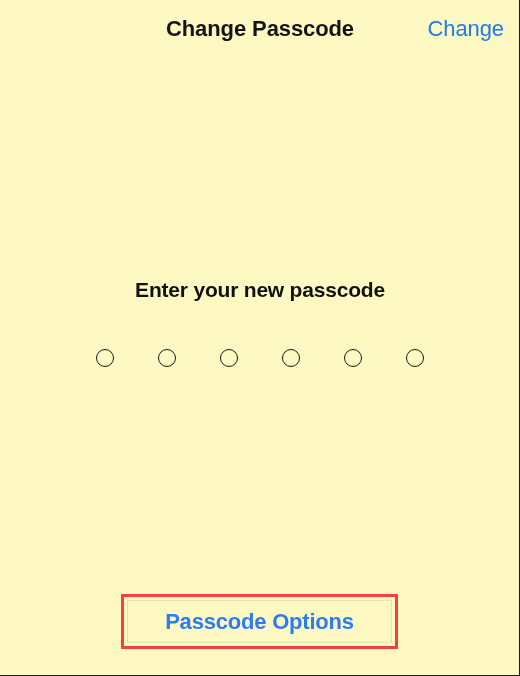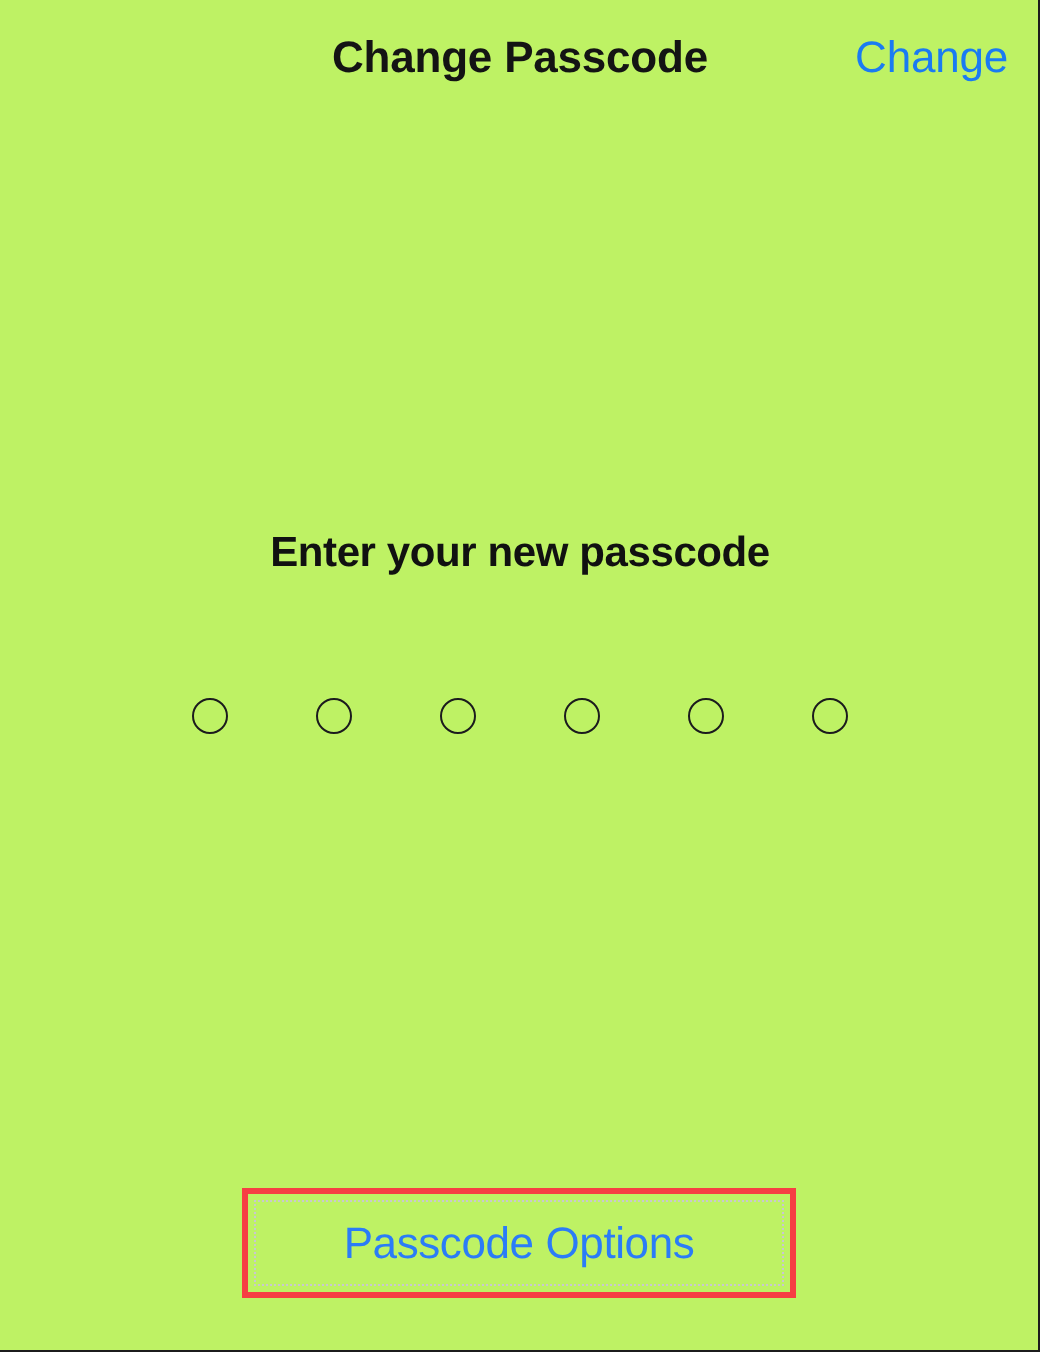--- a/index.html
+++ b/index.html
@@ -13,21 +13,21 @@
     overflow: hidden;
     font-family: "Liberation Sans", sans-serif;
     background: #ffffff;
   }
 
   #screen {
     position: relative;
     width: 520px;
     height: 676px;
     box-sizing: border-box;
-    background: #bef264;
+    background: #fef9c3;
     border-right: 1px solid #1c1c1c;
     border-bottom: 1px solid #1c1c1c;
     overflow: hidden;
   }
 
   
   #nav-bar {
     position: absolute;
     top: 0;
     left: 0;
@@ -62,21 +62,21 @@
     white-space: nowrap;
     background: none;
     border: none;
     padding: 0;
     font-family: "Liberation Sans", sans-serif;
   }
 
   
   #prompt-text {
     position: absolute;
-    top: 263px;
+    top: 276px;
     left: 0;
     width: 520px;
     text-align: center;
     font-size: 21px;
     font-weight: bold;
     color: #111111;
     letter-spacing: -0.2px;
     line-height: 27px;
     white-space: nowrap;
   }
@@ -130,21 +130,21 @@
   #passcode-options-button {
     position: absolute;
     left: 0;
     top: 0;
     width: 100%;
     height: 100%;
     display: flex;
     align-items: center;
     justify-content: center;
     font-size: 22px;
-    font-weight: normal;
+    font-weight: bold;
     color: #2b7cf7;
     letter-spacing: -0.2px;
     cursor: pointer;
     background: none;
     border: none;
     padding: 0;
     font-family: "Liberation Sans", sans-serif;
     white-space: nowrap;
   }
 </style>

